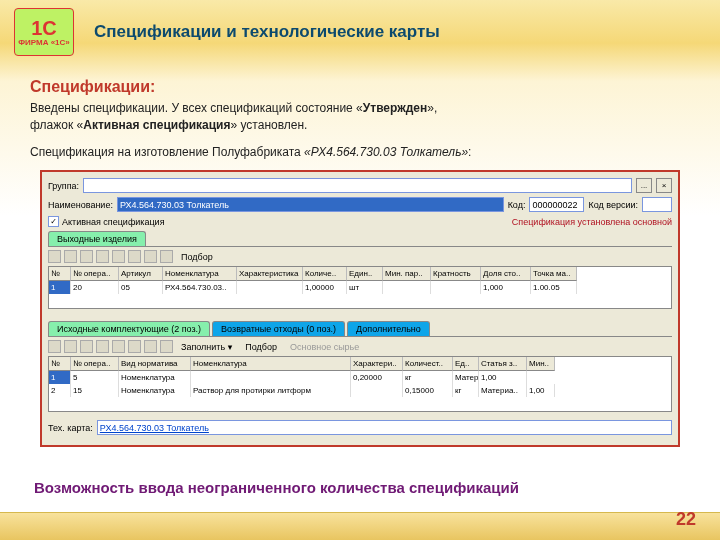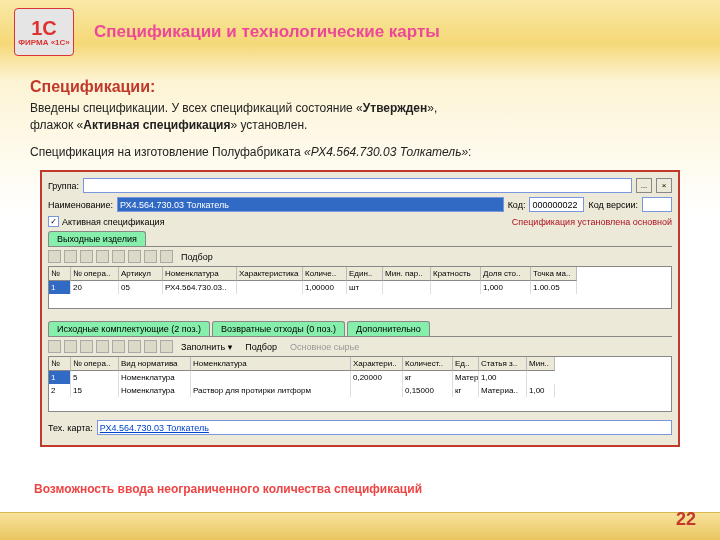--- a/index.html
+++ b/index.html
@@ -9,36 +9,36 @@
     height: 540px;
     font-family: Arial, sans-serif;
     background: linear-gradient(to bottom, #f9e9a8 0%, #f5d877 8%, #fdf4d5 15%, #ffffff 40%);
     position: relative;
     overflow: hidden;
   }
   .logo {
     position: absolute;
     top: 8px; left: 14px;
     width: 60px; height: 48px;
-    background: #e5e5e5;
+    background: #bef264;
     border: 1px solid #d33;
     border-radius: 4px;
     display: flex;
     flex-direction: column;
     align-items: center;
     justify-content: center;
     font-size: 8px;
     color: #d33;
     font-weight: bold;
   }
   .logo .big { font-size: 20px; line-height: 1; }
   .page-title {
     position: absolute;
     top: 22px; left: 94px;
-    color: #ec4899;
+    color: #0c4a6e;
     font-size: 17px;
     font-weight: bold;
   }
   .content {
     position: absolute;
     top: 78px; left: 30px; right: 30px;
   }
   .spec-head {
     color: #c0392b;
     font-size: 16px;
@@ -92,21 +92,21 @@
   .status-txt { color: #b01020; font-size: 9px; }
   .tabbar {
     display: flex;
     border-bottom: 1px solid #888;
     margin-top: 4px;
   }
   .tab {
     padding: 2px 8px;
     border: 1px solid #888;
     border-bottom: none;
-    background: #86efac;
+    background: #0ea5e9;
     margin-right: 2px;
     border-radius: 3px 3px 0 0;
     cursor: pointer;
   }
   .tab.active { background: #86efac; }
   .toolbar {
     display: flex;
     align-items: center;
     gap: 3px;
     padding: 3px 0;
@@ -145,22 +145,22 @@
     padding: 2px;
     overflow: hidden;
     white-space: nowrap;
   }
   .trow .sel { background: #316ac5; color: #fff; }
   .section-gap { height: 8px; }
   .link { color: #0044cc; text-decoration: underline; }
   .footer-note {
     position: absolute;
     left: 34px; bottom: 44px;
-    color: #ef4444;
-    font-size: 12px;
+    color: #701a75;
+    font-size: 15px;
     font-weight: bold;
   }
   .page-num {
     position: absolute;
     right: 24px; bottom: 10px;
     color: #c0392b;
     font-size: 18px;
     font-weight: bold;
   }
   .bottom-bar {

